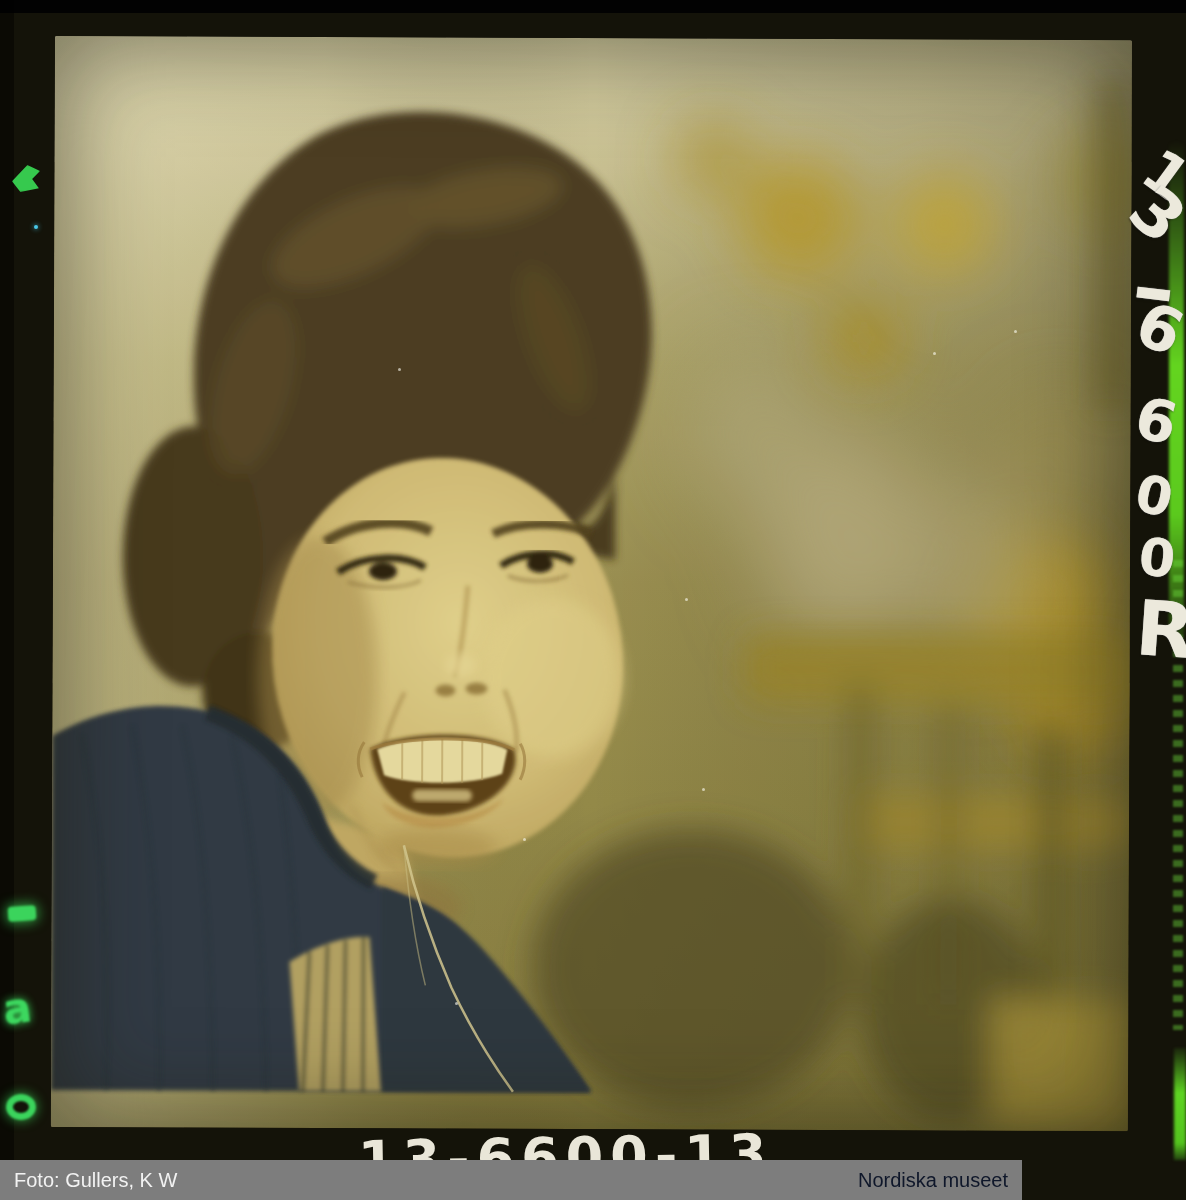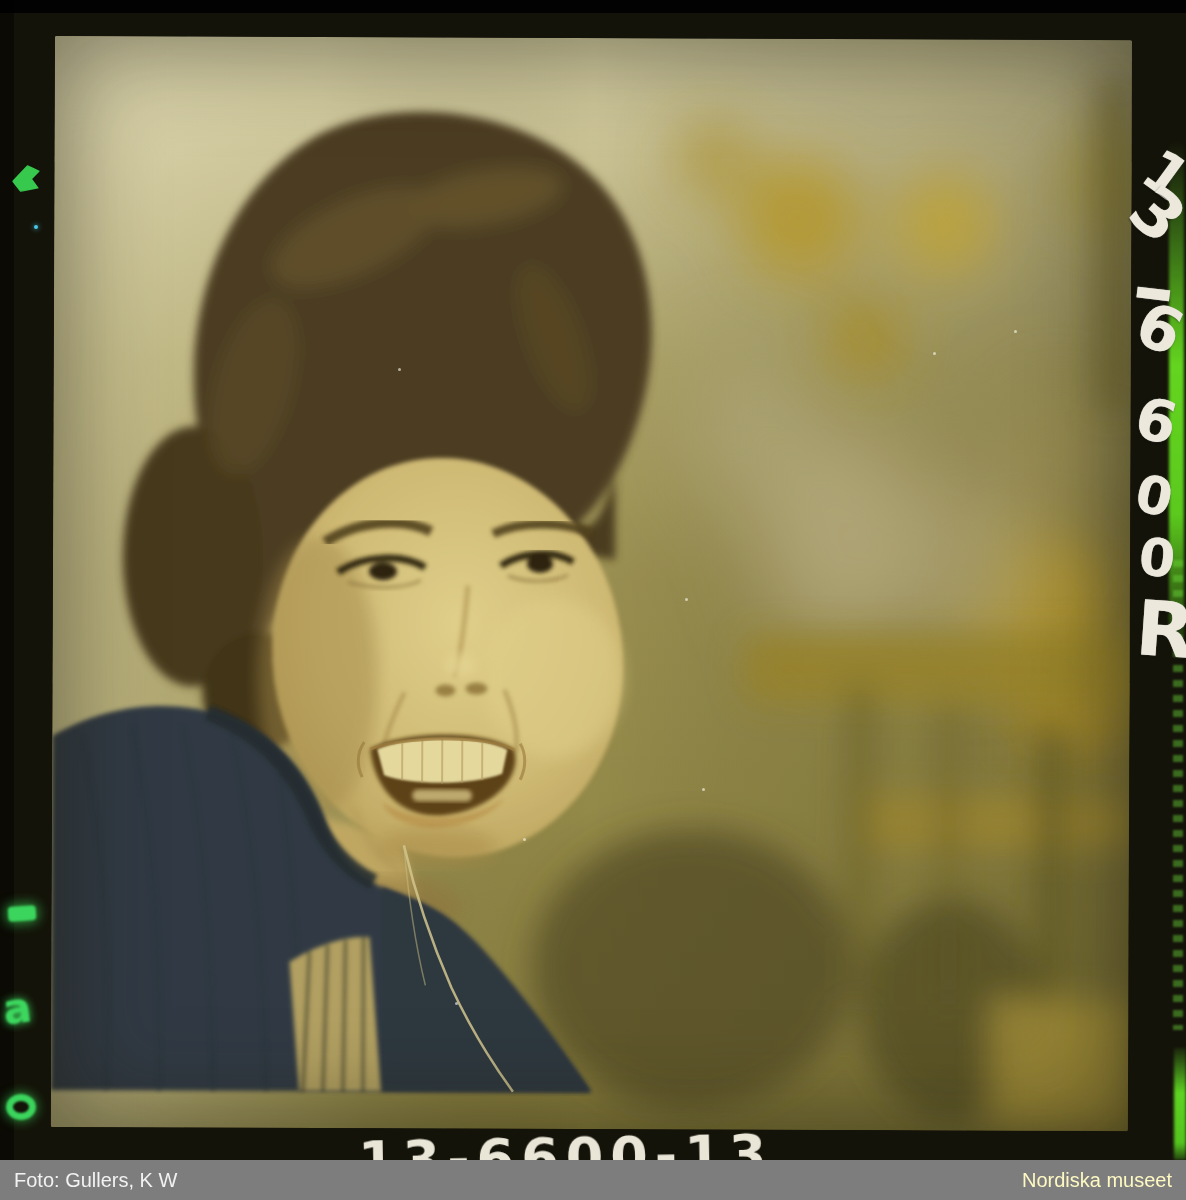--- a/index.html
+++ b/index.html
@@ -49,23 +49,23 @@
          filter:blur(1.5px);}
   #strip-dashes{position:absolute;left:1173px;top:560px;width:10px;height:470px;z-index:3;opacity:.8;
          background:repeating-linear-gradient(180deg,rgba(110,220,60,.55) 0 7px,rgba(20,40,10,0) 7px 15px);
          filter:blur(1px);}
   #strip-lower{position:absolute;left:1174px;top:1048px;width:12px;height:112px;z-index:4;
          background:linear-gradient(180deg,rgba(90,200,40,.1),#5ed322 40%,#54c31e 85%,rgba(60,140,25,.4));
          filter:blur(1.5px);}
   
   .speck{position:absolute;width:3px;height:3px;border-radius:50%;background:rgba(255,255,246,.6);z-index:6;}
   
-  #footer-bar{position:absolute;left:0;top:1160px;width:1186px;height:40px;background:#7d7d7d;z-index:10;}
+  #footer-bar{position:absolute;left:0;top:1160px;width:1022px;height:40px;background:#7d7d7d;z-index:10;}
   #footer-credit{position:absolute;left:14px;top:0;line-height:40px;font-size:20px;color:#f2f2f2;}
-  #footer-museum{position:absolute;right:14px;top:0;line-height:40px;font-size:20px;color:#fef9c3;}
+  #footer-museum{position:absolute;right:14px;top:0;line-height:40px;font-size:20px;color:#0f172a;}
 </style>
 </head>
 <body>
 
 <div id="scan">
   <div id="top-black"></div>
   <div id="left-shade"></div>
 
   <div id="photo" aria-label="Scanned colour film frame with a strong yellow-green cast: a smiling young woman with short dark hair, wearing a dark navy knitted sweater over a striped shirt with a thin necklace, turns toward the camera in front of a blurred interior with warm lights, seated figures and wooden furniture">
     <svg viewBox="0 0 1077 1091" preserveAspectRatio="none">

